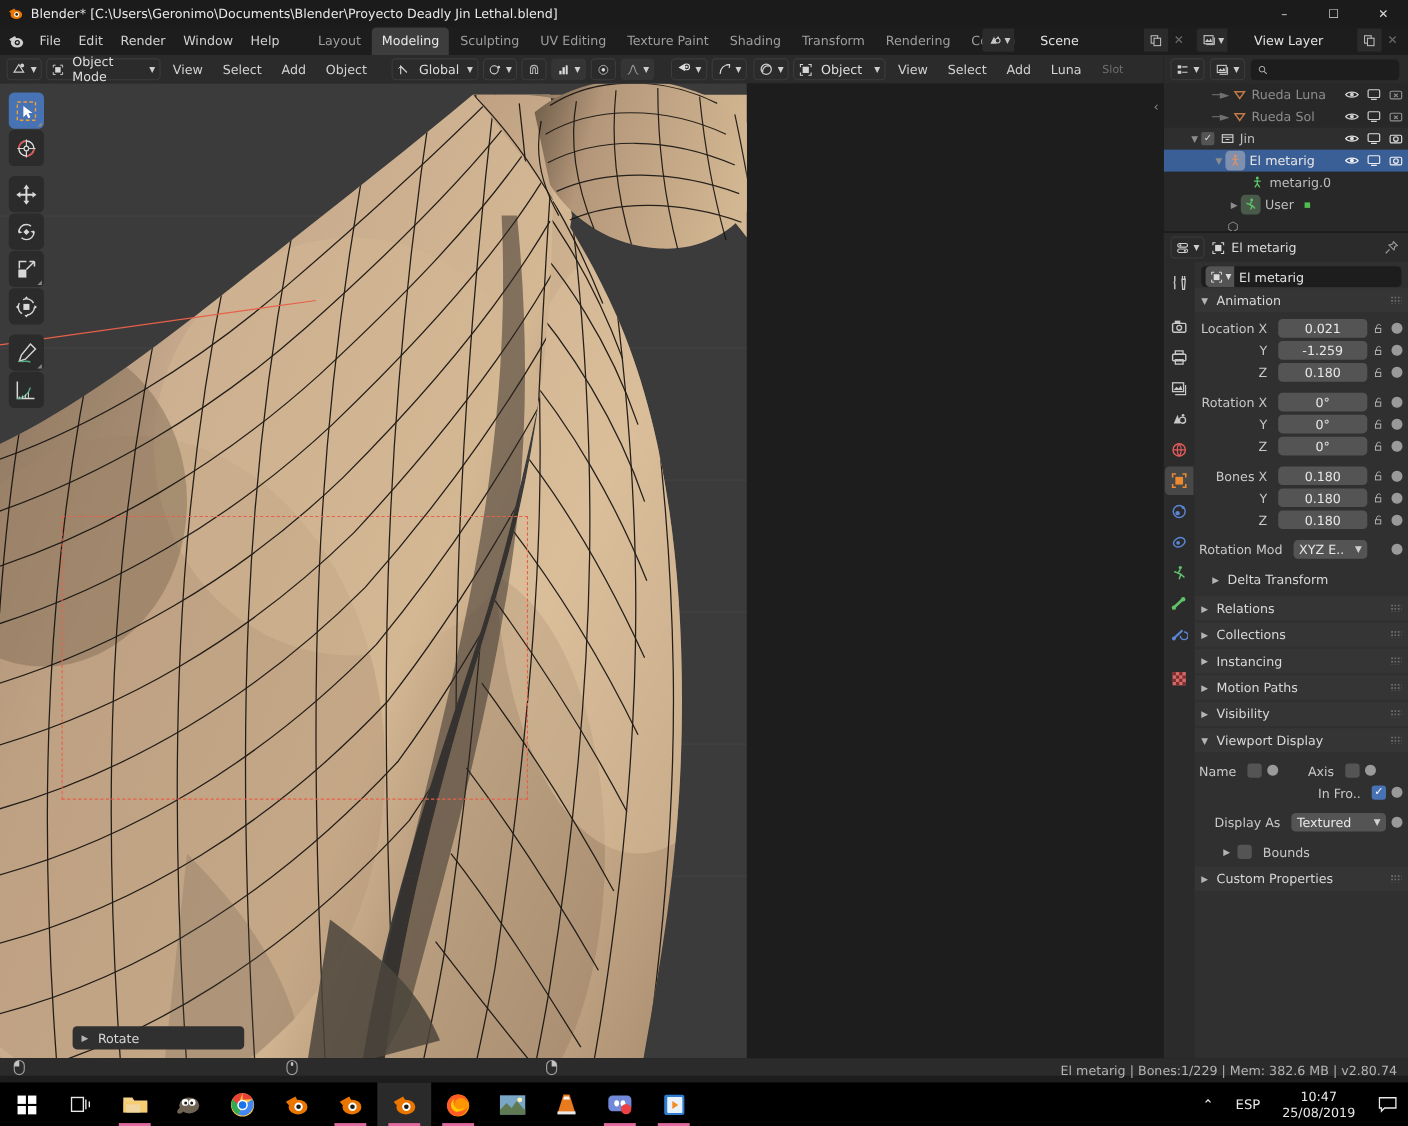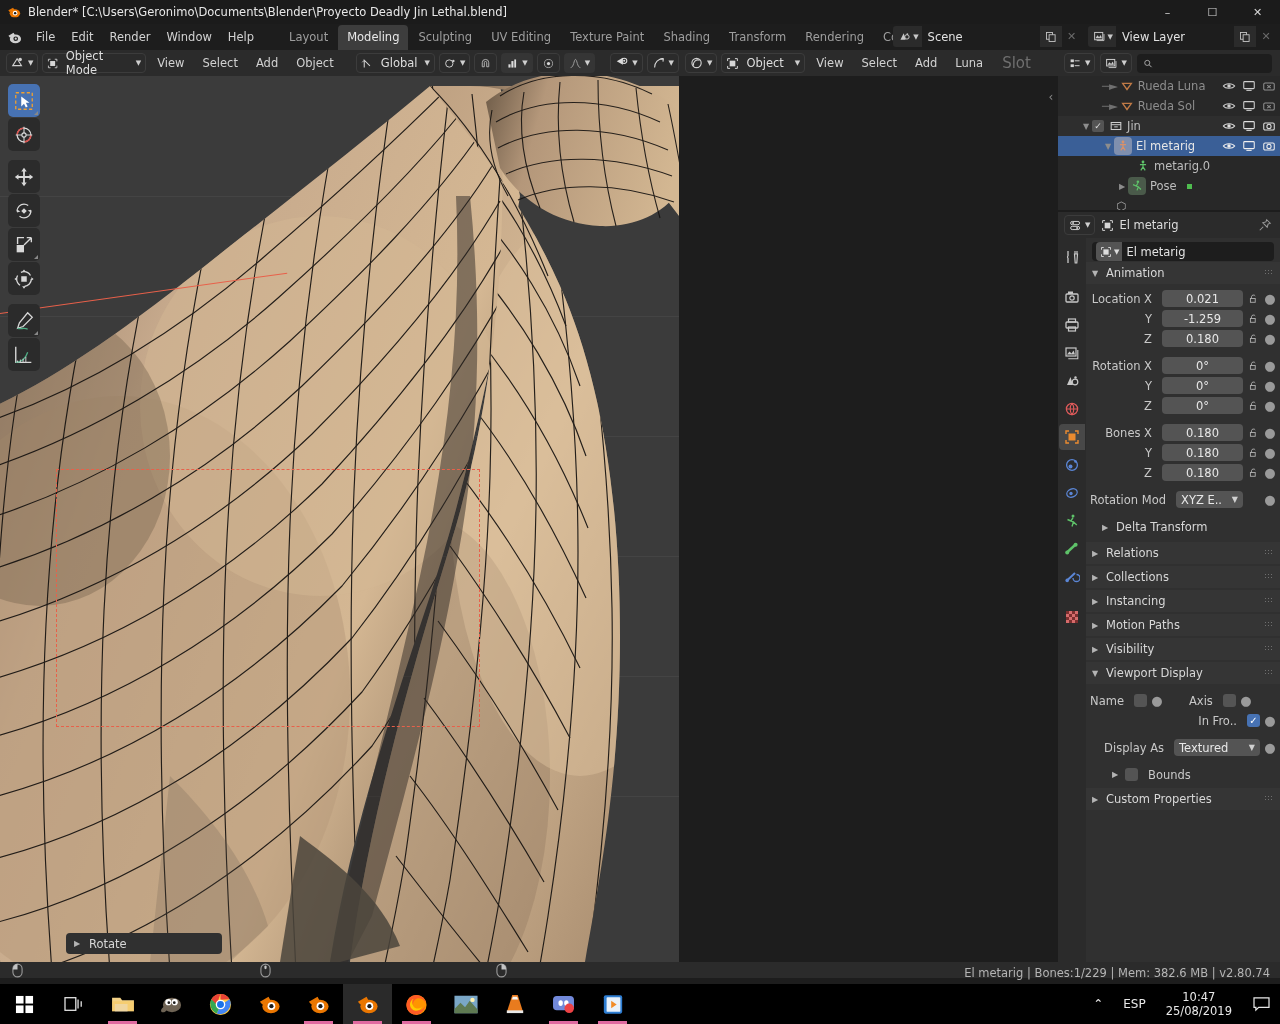--- a/index.html
+++ b/index.html
@@ -43,21 +43,21 @@
   }
   .ws-tab.active { background: #3d3d3d; color: #e8e8e8; }
   .topbar-right { position: absolute; right: 4px; top: 2px; display: flex; align-items: center; gap: 6px;}
   .id-block { display: flex; align-items: center; height: 21px; }
   .id-icon {
     background: #2b2b2b; border-radius: 3px 0 0 3px; height: 21px;
     display: flex; align-items: center; padding: 0 3px 0 5px; gap: 2px;
   }
   .id-name {
     background: #1d1d1d; height: 21px; min-width: 118px;
-    display: flex; align-items: center; padding: 0 6px; font-size: 11.5px;
+    display: flex; align-items: center; padding: 0 24px; font-size: 11.5px;
     color: #e2e2e2;
   }
   .id-btn {
     background: #2b2b2b; height: 21px; width: 22px;
     display: flex; align-items: center; justify-content: center;
   }
   .id-x { height:21px; width:20px; display:flex; align-items:center; justify-content:center; color:#6a6a6a; }
 
   
   .view3d {
@@ -131,21 +131,21 @@
     position: absolute; left: 679px; top: 50px; width: 379px; height: 912px;
     background: #1d1d1d;
   }
   .sh-header {
     position:absolute; left:0; top:0; width:379px; height:26px;
     background:#2b2b2b; display:flex; align-items:center; padding-left:6px; gap:4px;
   }
   .sh-canvas {
     position:absolute; left:0; top:26px; width:379px; height:886px; background:#1d1d1d;
   }
-  .slot-txt { font-size: 15px; color:#6f6f6f; padding: 0 8px; }
+  .slot-txt { font-size: 10px; color:#6f6f6f; padding: 0 8px; }
 
   .v-split-handle {
     position:absolute; left:1046px; top:86px; width:10px; height:22px;
     z-index: 9; color:#888; font-size:12px; display:flex; align-items:center; justify-content:center;
   }
 
   
   .outliner {
     position: absolute; left: 1058px; top: 50px; width: 222px; height: 160px;
     background: #282828; overflow: hidden;
@@ -868,21 +868,21 @@
 
       <div class="ol-row">
         <span style="width:58px"></span>
         <span class="disclosure">▶</span>
         <span style="background:#4a5a4a;border-radius:4px;width:18px;height:18px;display:inline-flex;align-items:center;justify-content:center;">
           <svg width="14" height="14" viewBox="0 0 16 16">
             <circle cx="9" cy="3.2" r="1.5" fill="#5ec269"></circle>
             <path d="M9 4.8 L7 8 L9.5 9 L8 13 M7 8 L3.5 6.5 M9.5 9 L12.5 12" stroke="#5ec269" stroke-width="1.4" fill="none"></path>
           </svg>
         </span>
-        <span class="ol-label">Pose</span>
+        <span class="ol-label">User</span>
         <span style="margin-left:10px;width:5px;height:5px;background:#4fbd4f;"></span>
       </div>
 
       <div class="ol-row" style="opacity:.85;">
         <span style="width:58px"></span>
         <span style="color:#b8b8b8;">⬡</span>
       </div>
     </div>
   </div>
 

